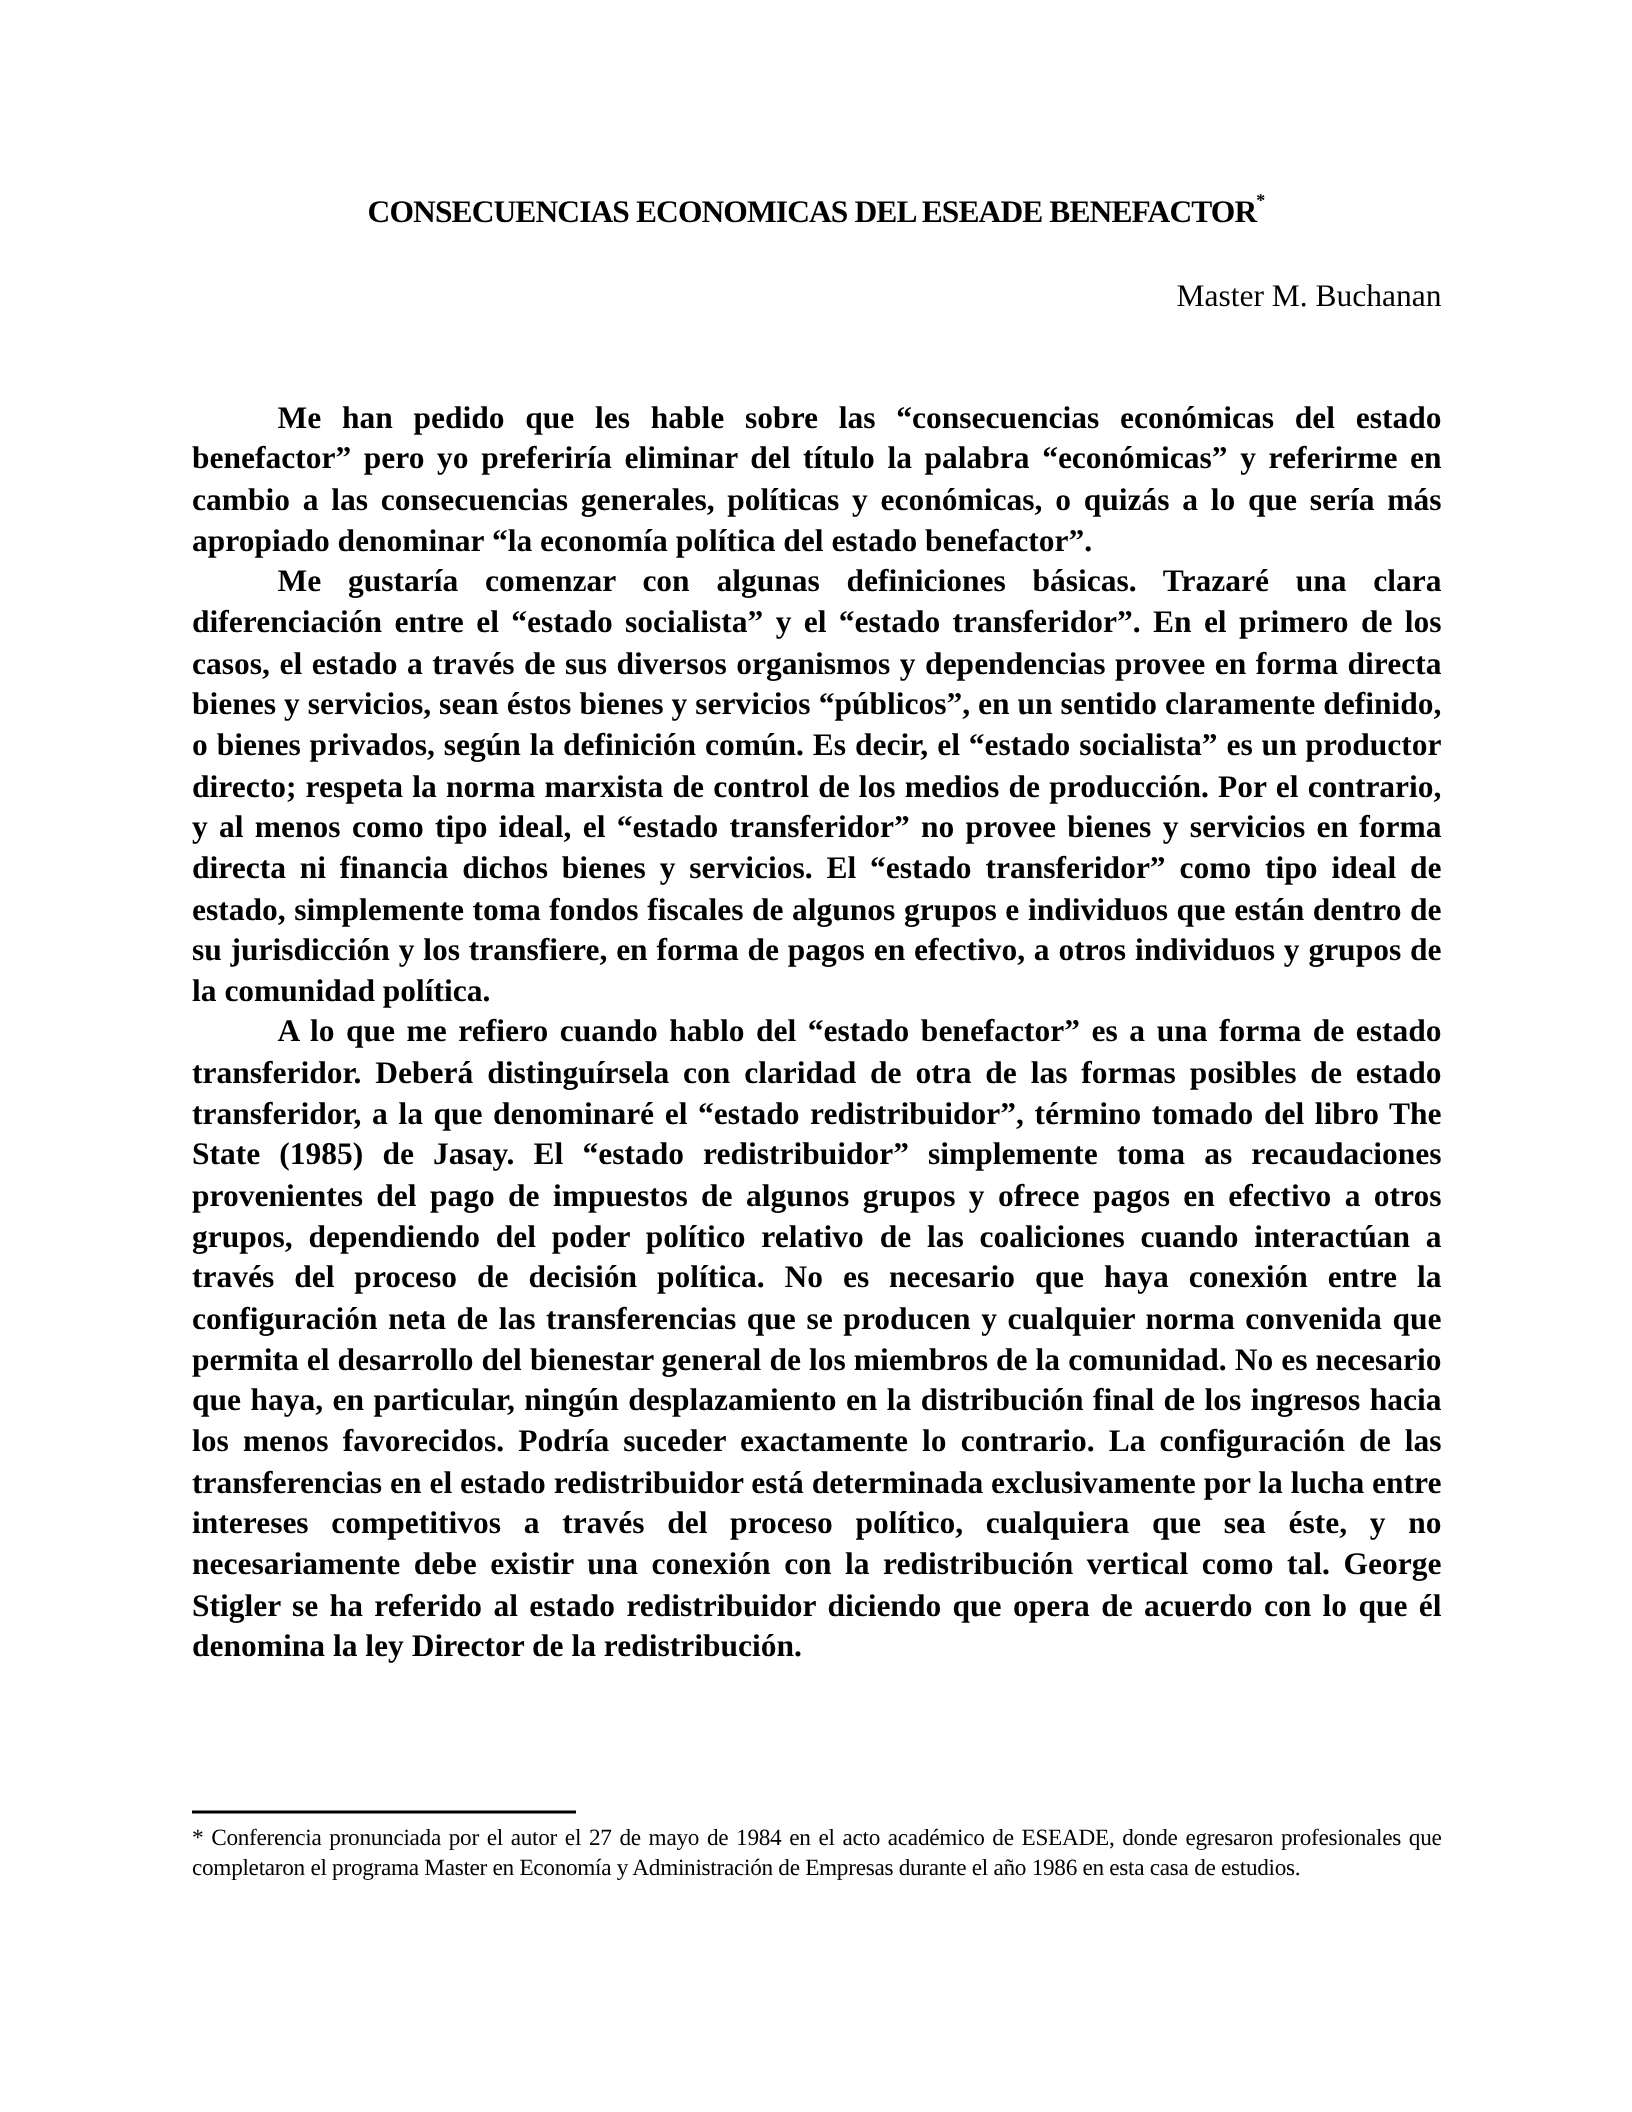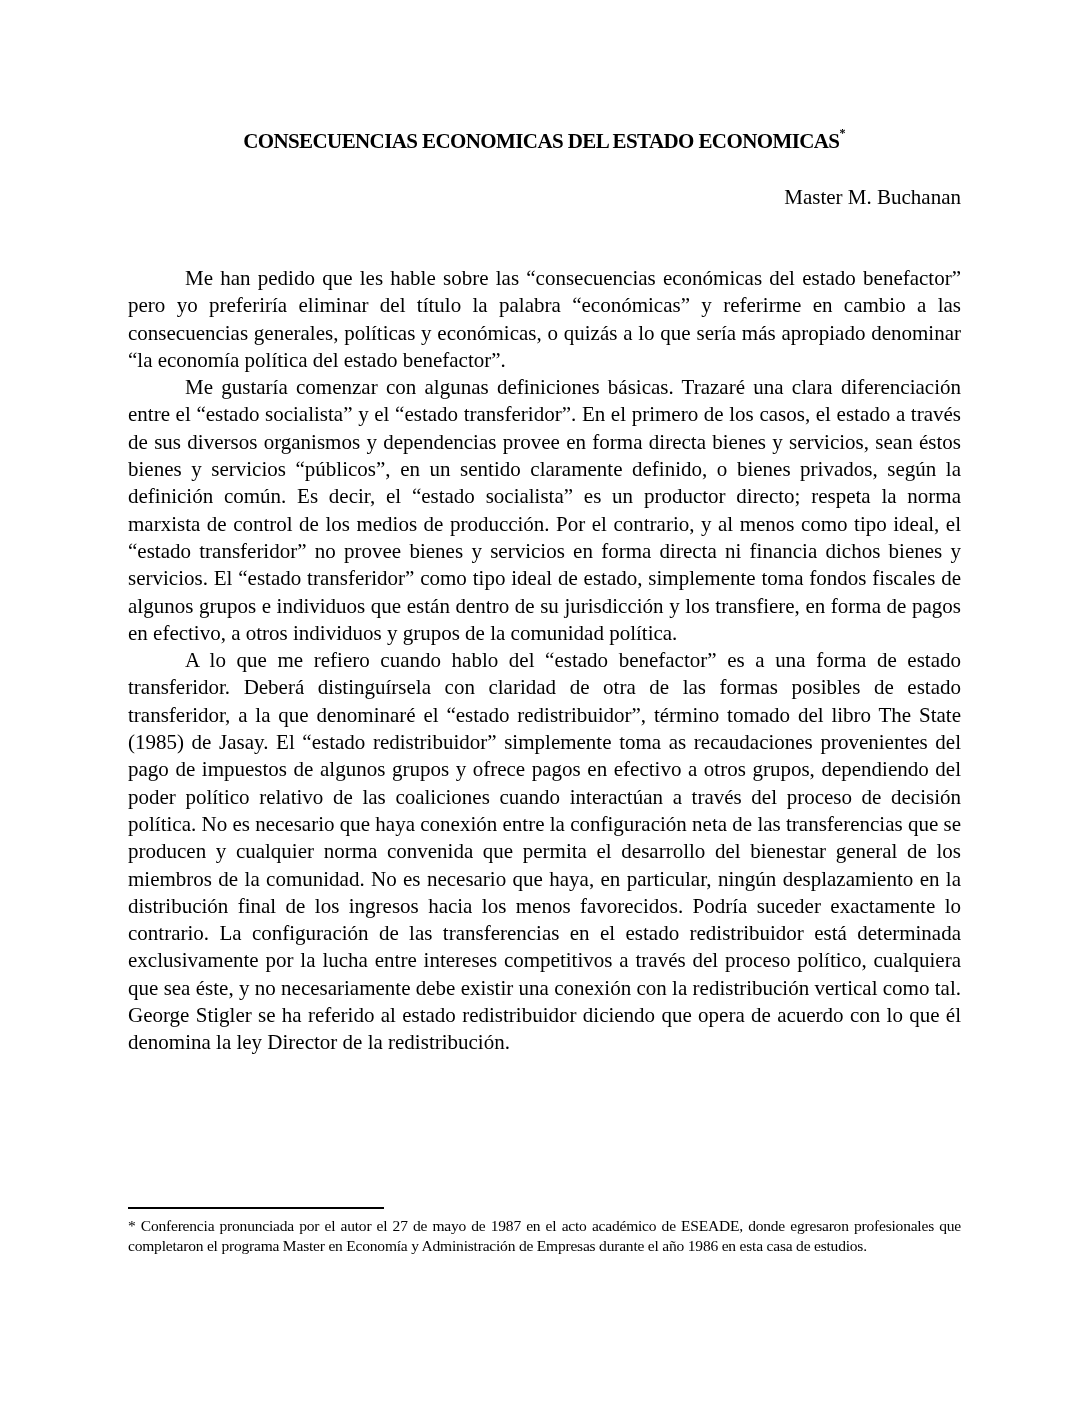--- a/index.html
+++ b/index.html
@@ -4,35 +4,35 @@
 <style>
   html, body { margin: 0; padding: 0; background: #ffffff; }
   body { width: 1088px; height: 1408px; position: relative; overflow: hidden;
          font-family: "Liberation Serif", "DejaVu Serif", serif; color: #000; }
   .page { position: absolute; left: 0; top: 0; width: 1088px; height: 1408px; background: #fff; }
   .title { position: absolute; top: 129px; left: 0; width: 1088px; text-align: center;
            font-weight: bold; font-size: 21px; letter-spacing: -0.6px; }
   .title sup { font-size: 12px; position: relative; top: -3px; }
   .author { position: absolute; top: 185px; right: 127px; font-size: 21px; }
   .body { position: absolute; top: 265px; left: 128px; width: 833px;
-          font-size: 21px; line-height: 27.3px; text-align: justify; }
+          font-size: 21px; line-height: 27.3px; text-align: justify; font-weight: bold; }
   .body p { margin: 0; text-indent: 57px; }
   .fn-rule { position: absolute; top: 1207px; left: 128px; width: 256px; height: 2px; background: #000; }
   .footnote { position: absolute; top: 1216px; left: 128px; width: 833px;
               font-size: 15.5px; line-height: 19.6px; text-align: justify; letter-spacing: -0.2px; }
 </style>
 </head>
 <body>
 
 <div class="page">
-  <div class="title"><span>CONSECUENCIAS ECONOMICAS DEL ESTADO ECONOMICAS</span><sup>*</sup></div>
+  <div class="title"><span>CONSECUENCIAS ECONOMICAS DEL ESEADE BENEFACTOR</span><sup>*</sup></div>
 
   <div class="author">Master M. Buchanan</div>
 
   <div class="body">
     <p>Me han pedido que les hable sobre las “consecuencias económicas del estado benefactor”  pero yo preferiría eliminar del título la palabra “económicas” y referirme en cambio a las consecuencias generales, políticas y económicas, o quizás a lo que sería más apropiado denominar “la economía política del estado benefactor”.</p>
     <p>Me gustaría comenzar con algunas definiciones básicas. Trazaré una clara diferenciación entre el “estado socialista” y el “estado transferidor”. En el primero de los casos, el estado a través de sus diversos organismos y dependencias provee en forma directa bienes y servicios, sean éstos bienes y servicios “públicos”, en un sentido claramente definido, o bienes privados, según la definición común. Es decir, el “estado socialista” es un productor directo; respeta la norma marxista de control de los medios de producción. Por el contrario, y al menos como tipo ideal, el “estado transferidor” no provee bienes y servicios en forma directa ni financia dichos bienes y servicios. El “estado transferidor” como tipo ideal de estado, simplemente toma fondos fiscales de algunos grupos e individuos que están dentro de su jurisdicción y los transfiere, en forma de pagos en efectivo, a otros individuos y grupos de la comunidad política.</p>
     <p>A lo que me refiero cuando hablo del “estado benefactor” es a una forma de estado transferidor. Deberá distinguírsela con claridad  de otra de las formas posibles de estado transferidor, a la que denominaré el “estado redistribuidor”, término tomado del libro The State (1985) de Jasay. El “estado redistribuidor” simplemente toma as recaudaciones provenientes del pago de impuestos de algunos grupos y ofrece pagos en efectivo a otros grupos, dependiendo del poder político relativo de las coaliciones cuando interactúan a través del proceso de decisión política. No es necesario que haya conexión entre la configuración neta de las transferencias que se producen y cualquier norma convenida que permita el desarrollo del bienestar general de los miembros de la comunidad. No es necesario que haya, en particular, ningún desplazamiento en la distribución final de los ingresos hacia los menos favorecidos. Podría suceder exactamente lo contrario. La configuración de las transferencias en el estado redistribuidor está determinada exclusivamente por la lucha entre intereses competitivos a través del proceso político, cualquiera que sea éste, y no necesariamente debe existir una conexión con la redistribución vertical como tal. George Stigler se ha referido al estado redistribuidor diciendo que opera de acuerdo con lo que él denomina la ley Director de la redistribución.</p>
   </div>
 
   <div class="fn-rule"></div>
-  <div class="footnote">* Conferencia pronunciada por el autor el 27 de mayo de 1987 en el acto académico de ESEADE, donde egresaron profesionales que completaron el programa Master en Economía y Administración de Empresas durante el año 1986 en esta casa de estudios.</div>
+  <div class="footnote">* Conferencia pronunciada por el autor el 27 de mayo de 1984 en el acto académico de ESEADE, donde egresaron profesionales que completaron el programa Master en Economía y Administración de Empresas durante el año 1986 en esta casa de estudios.</div>
 </div>
 
 </body></html>

